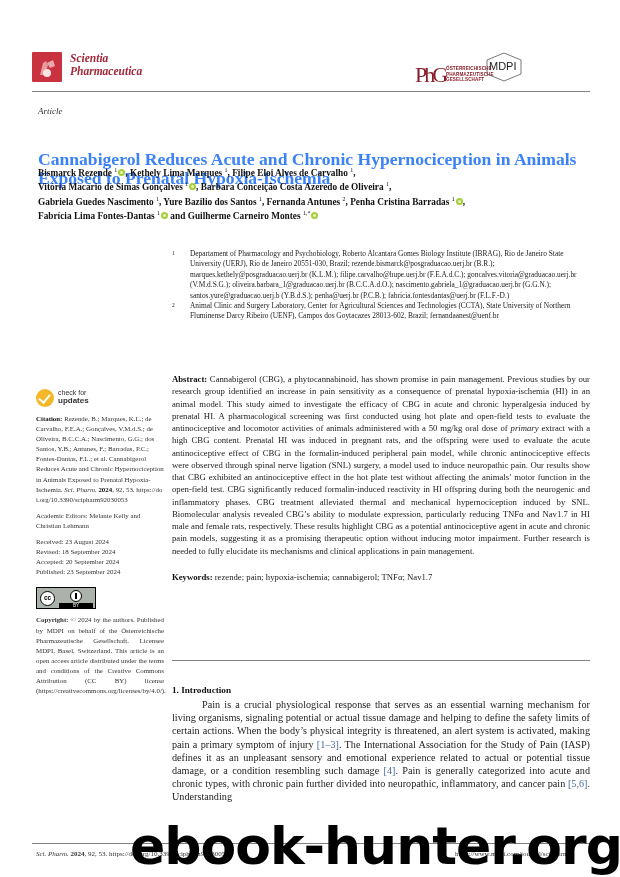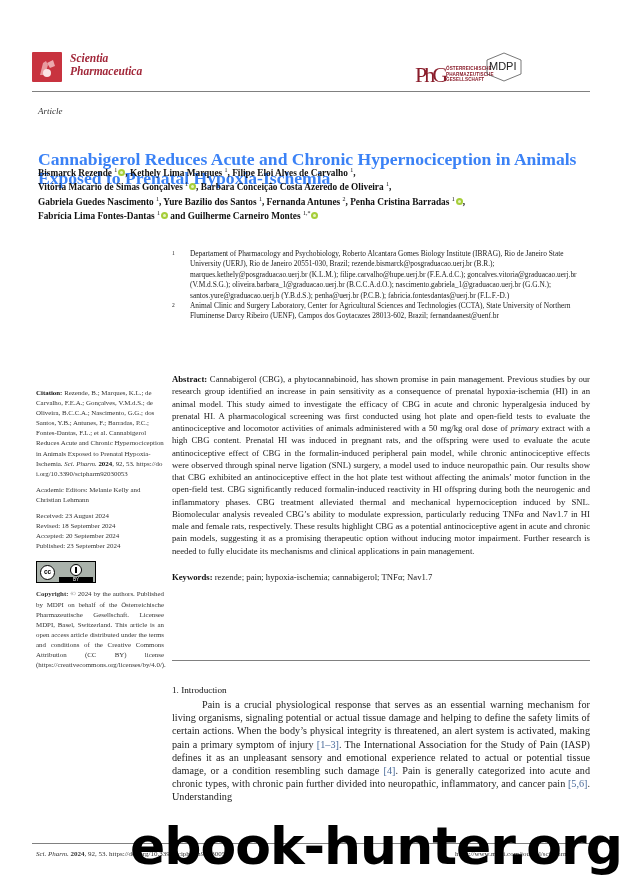--- a/index.html
+++ b/index.html
@@ -46,21 +46,21 @@
   .cc-badge .by::after { content: ""; position: absolute; left: 3.5px; top: 1.5px; width: 2px; height: 6px; background: #000; }
   .cc-badge .by-label { position: absolute; left: 22px; top: 15px; width: 34px; height: 6px; background: #000; color: #fff; font-family: "Liberation Sans", sans-serif; font-size: 4.5px; line-height: 6px; text-align: center; }
   .copyright { text-align: justify; }
 
   
   .main { position: absolute; left: 172px; top: 373px; width: 418px; font-size: 8.7px; line-height: 12.25px; color: #222; }
   .abstract { text-align: justify; }
   .abstract b, .keywords b { color: #111; }
   .keywords { margin-top: 14px; }
   .section-rule { position: absolute; left: 172px; top: 660px; width: 418px; height: 1px; background: #808080; }
-  .intro-heading { position: absolute; left: 172px; top: 685px; font-weight: normal; font-size: 9.2px; color: #111; }
+  .intro-heading { position: absolute; left: 172px; top: 685px; font-weight: bold; font-size: 9.2px; color: #111; }
   .intro-body { position: absolute; left: 172px; top: 698px; width: 418px; font-size: 10.2px; line-height: 13.2px; color: #222; text-align: justify; text-indent: 30px; }
   .cite { color: #4a6b9a; }
 
   
   .footer-rule { position: absolute; left: 32px; top: 843px; width: 558px; height: 1px; background: #808080; }
   .footer-left { position: absolute; left: 36px; top: 850px; font-size: 7px; color: #333; }
   .footer-right { position: absolute; left: 455px; top: 850px; font-size: 7px; color: #333; }
 
   
   .watermark { position: absolute; left: 130px; top: 818px; font-family: "DejaVu Sans", sans-serif; font-weight: bold; font-size: 52px; line-height: 56px; color: #000; letter-spacing: -1px; white-space: nowrap; }
@@ -107,20 +107,27 @@
     <span class="mark">1</span>
     <span>Departament of Pharmacology and Psychobiology, Roberto Alcantara Gomes Biology Institute (IBRAG), Rio de Janeiro State University (UERJ), Rio de Janeiro 20551-030, Brazil; rezende.bismarck@posgraduacao.uerj.br (B.R.); marques.kethely@posgraduacao.uerj.br (K.L.M.); filipe.carvalho@hupe.uerj.br (F.E.A.d.C.); goncalves.vitoria@graduacao.uerj.br (V.M.d.S.G.); oliveira.barbara_1@graduacao.uerj.br (B.C.C.A.d.O.); nascimento.gabriela_1@graduacao.uerj.br (G.G.N.); santos.yure@graduacao.uerj.b (Y.B.d.S.); penha@uerj.br (P.C.B.); fabricia.fontesdantas@uerj.br (F.L.F.-D.)</span>
   </div>
   <div class="affil">
     <span class="mark">2</span>
     <span>Animal Clinic and Surgery Laboratory, Center for Agricultural Sciences and Technologies (CCTA), State University of Northern Fluminense Darcy Ribeiro (UENF), Campos dos Goytacazes 28013-602, Brazil; fernandaanest@uenf.br</span>
   </div>
 </div>
 
 <div class="sidebar">
+  <div class="check-updates">
+    <div class="check-icon"></div>
+    <div class="check-text">
+      <div>check for</div>
+      <b>updates</b>
+    </div>
+  </div>
   <div class="sb-block">
     <b>Citation:</b>
     <span>Rezende, B.; Marques, K.L.; de Carvalho, F.E.A.; Gonçalves, V.M.d.S.; de Oliveira, B.C.C.A.; Nascimento, G.G.; dos Santos, Y.B.; Antunes, F.; Barradas, P.C.; Fontes-Dantas, F.L.; et al. Cannabigerol Reduces Acute and Chronic Hypernociception in Animals Exposed to Prenatal Hypoxia-Ischemia.</span>
     <i>Sci. Pharm.</i>
     <b>2024</b><span>, 92, 53.</span>
     <span style="word-break: break-all;">https://doi.org/10.3390/scipharm92030053</span>
   </div>
   <div class="sb-block">Academic Editors: Melanie Kelly and Christian Lehmann</div>
   <div class="sb-block">
     <div>Received: 23 August 2024</div>

